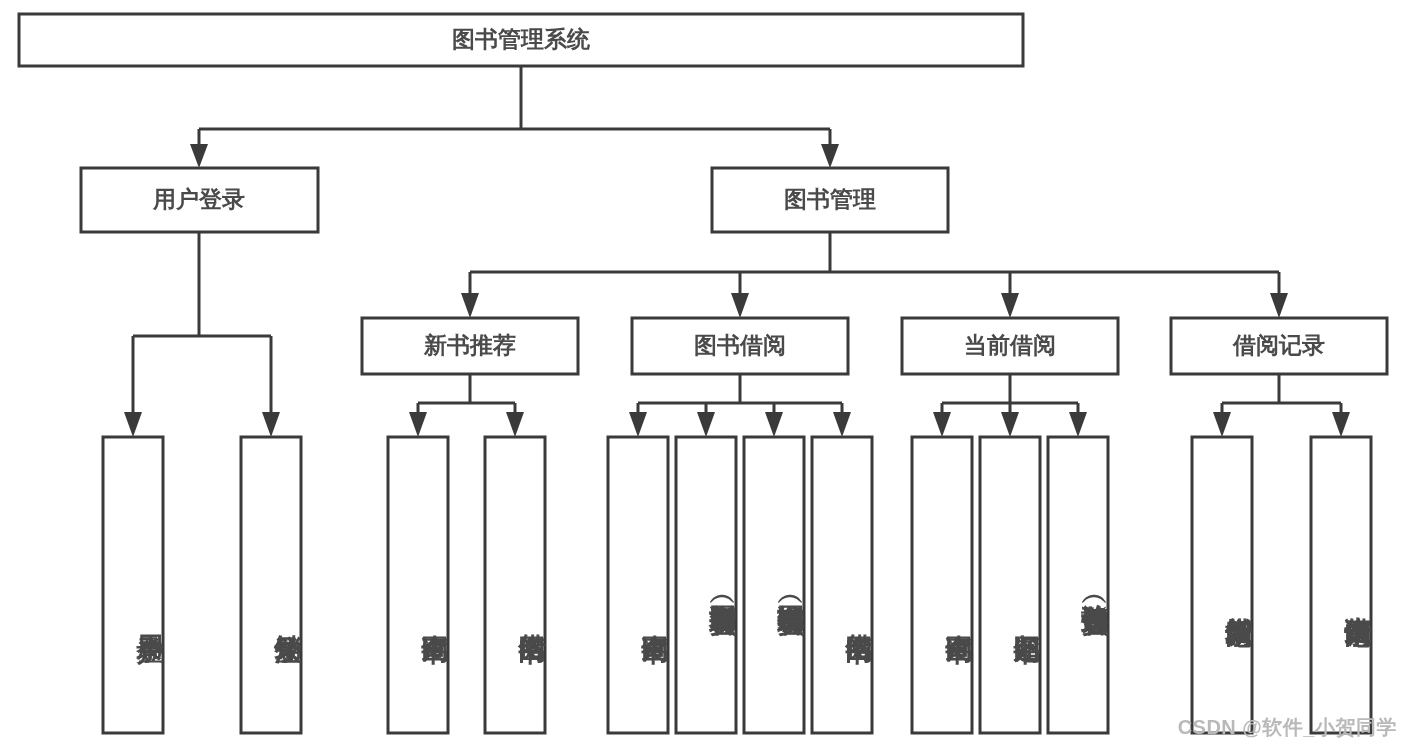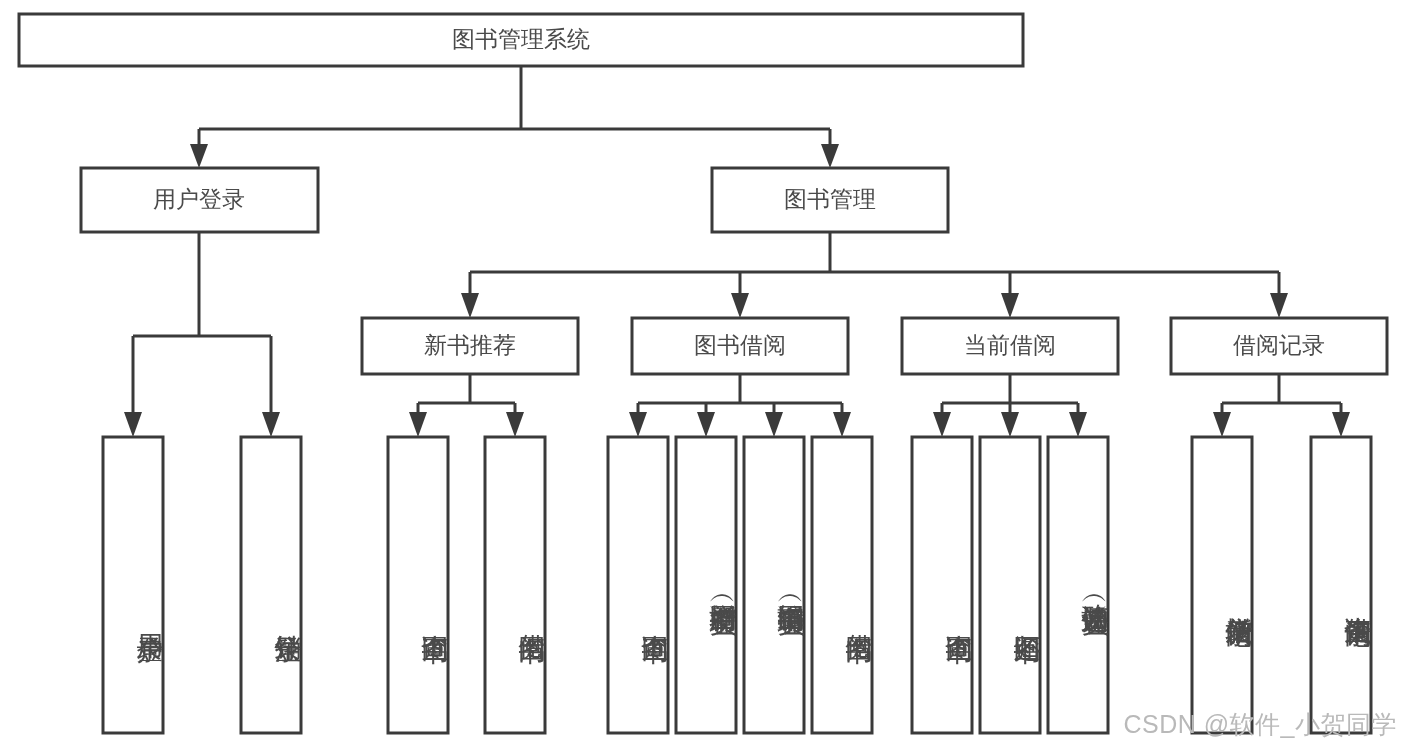--- a/index.html
+++ b/index.html
@@ -11,20 +11,21 @@
     width: 1405px;
     height: 747px;
     font-family: "Liberation Sans", "DejaVu Sans", sans-serif;
     overflow: hidden;
   }
   #diagram-root {
     position: relative;
     width: 1405px;
     height: 747px;
     background: #ffffff;
+    font-weight: bold;
   }
   svg#flow-svg {
     position: absolute;
     left: 0;
     top: 0;
     width: 1405px;
     height: 747px;
     display: block;
   }
   .node-rect {
@@ -64,21 +65,21 @@
     align-items: flex-start;
     justify-content: center;
     pointer-events: none;
     user-select: none;
   }
   #watermark {
     position: absolute;
     right: 8px;
     bottom: 6px;
     font-family: "Liberation Sans", "DejaVu Sans", sans-serif;
-    font-size: 25px;
+    font-size: 20px;
     color: #b9b9b9;
     white-space: nowrap;
     letter-spacing: 0.5px;
     text-align: right;
   }
 </style>
 </head>
 <body>
 
 <div id="diagram-root">

